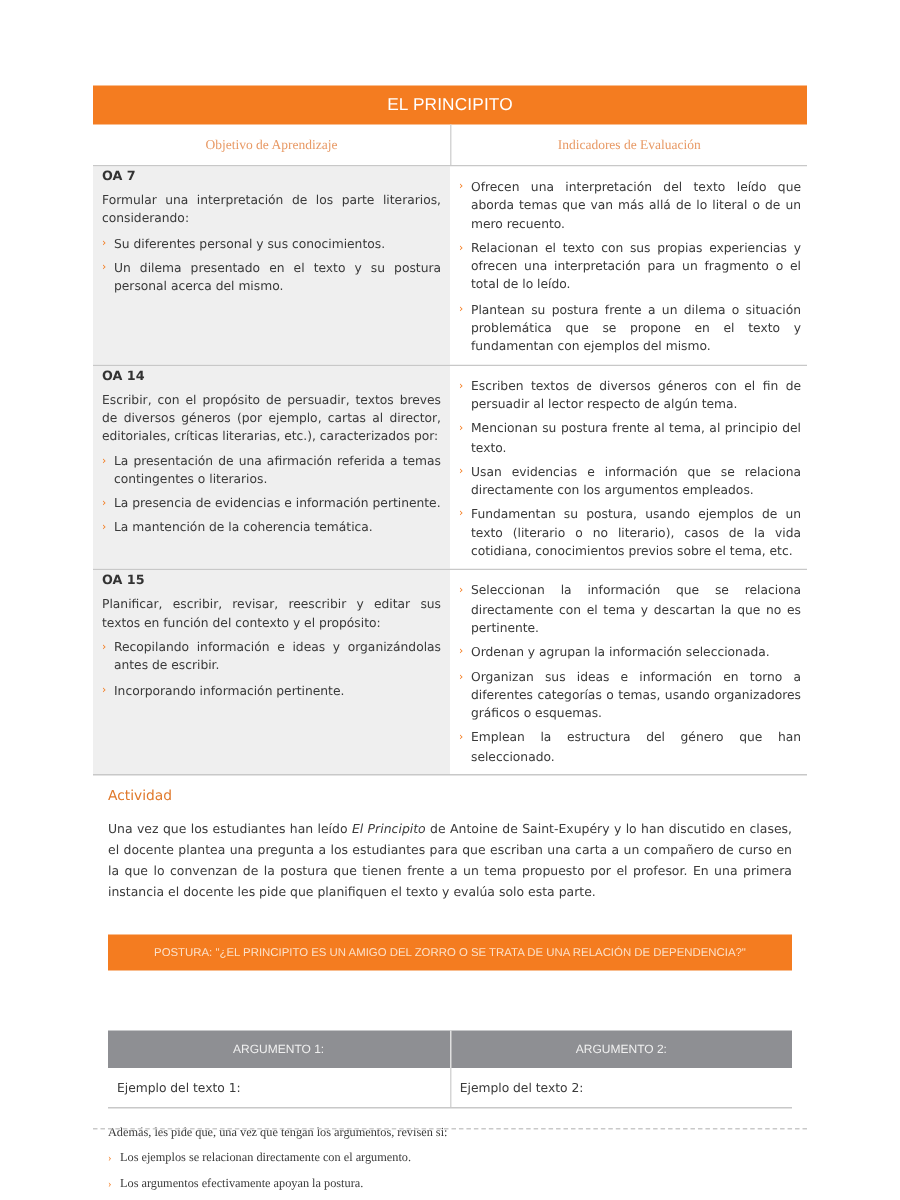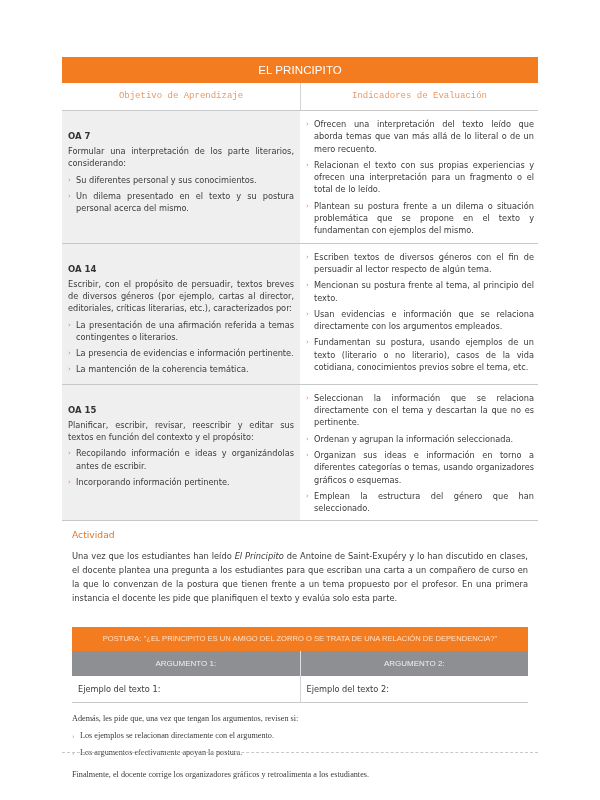--- a/index.html
+++ b/index.html
@@ -1,39 +1,39 @@
 <!DOCTYPE html>
 <html><head>
 <meta charset="utf-8">
 <style>
   html, body { margin: 0; padding: 0; background: #ffffff; }
   body { width: 600px; height: 800px; position: relative; font-family: "DejaVu Sans", sans-serif; color: #3a3a3a; overflow: hidden; }
   .page { position: absolute; left: 62px; top: 57px; width: 476px; }
 
   .title-bar { background: #f47c20; color: #ffffff; text-align: center; font-size: 11.5px; height: 26px; line-height: 26px; letter-spacing: 0.1px; font-family: "Liberation Sans", sans-serif; }
   .col-headers { display: flex; border-bottom: 1.5px solid #c8c8c8; }
-  .col-headers div { flex: 0 0 50%; text-align: center; font-size: 9px; color: #e89a66; height: 27px; line-height: 27px; font-family: Liberation Mono, monospace; }
+  .col-headers div { flex: 0 0 50%; text-align: center; font-size: 9px; color: #e89a66; height: 27px; line-height: 27px; font-family: Liberation Serif, serif; }
   .col-headers div:first-child { border-right: 1px solid #d5d5d5; width: 238px; flex: 0 0 238px; }
   .col-headers div:last-child { flex: 1; }
 
   .row { display: flex; border-bottom: 1.5px solid #c8c8c8; }
-  .row .left { flex: 0 0 238px; width: 238px; background: #efefef; padding: 18px 6px 8px 6px; box-sizing: border-box; }
+  .row .left { flex: 0 0 238px; width: 238px; background: #efefef; padding: 0 6px 8px 6px; box-sizing: border-box; }
   .row .right { flex: 1; background: #ffffff; padding: 6px 4px 6px 6px; box-sizing: border-box; }
   .oa-code { font-weight: bold; font-size: 8.5px; color: #333; margin: 2px 0 4px 0; }
   .txt { font-size: 8.2px; line-height: 12.3px; text-align: justify; }
   .bul { font-size: 8.2px; line-height: 12.3px; padding-left: 8px; position: relative; margin-top: 4px; text-align: justify; }
   .bul .mark { position: absolute; left: 0; top: 0; color: #f47c20; font-size: 7px; }
 
   .activity { margin-top: 8px; }
   .act-title { color: #e0782a; font-weight: normal; font-size: 9.2px; margin-left: 10px; }
   .act-para { font-size: 8.3px; line-height: 14px; margin: 9px 10px 0 10px; text-align: justify; }
 
   .postura { margin: 22px 10px 0 10px; }
   .post-title { background: #f47c20; color: #fce0c8; font-size: 7.6px; height: 24px; line-height: 24px; text-align: center; font-family: "Liberation Sans", sans-serif; white-space: nowrap; overflow: hidden; }
-  .arg-row { display: flex; background: #8e8f93; }
+  .arg-row { display: flex; background: #8e8f93; margin-top: 40px; }
   .arg-row div { flex: 1; text-align: center; color: #f0f0f0; font-size: 8px; height: 25px; line-height: 25px; font-family: "Liberation Sans", sans-serif; }
   .arg-row div:first-child { border-right: 1px solid #e0e0e0; }
   .ex-row { display: flex; border-bottom: 1.5px solid #c8c8c8; }
   .ex-row div { flex: 1; font-size: 8.2px; height: 26px; line-height: 26px; padding-left: 6px; }
   .ex-row div:first-child { border-right: 1px solid #d5d5d5; }
 
   .after { margin: 10px 10px 0 10px; font-size: 8.2px; font-family: Liberation Serif, serif; }
   .after p { margin: 0 0 5px 0; line-height: 12px; }
   .after .b { padding-left: 8px; position: relative; margin: 0 0 5px 0; line-height: 12px; }
   .after .b .mark { position: absolute; left: 0; top: 0; color: #f47c20; font-size: 7px; }

